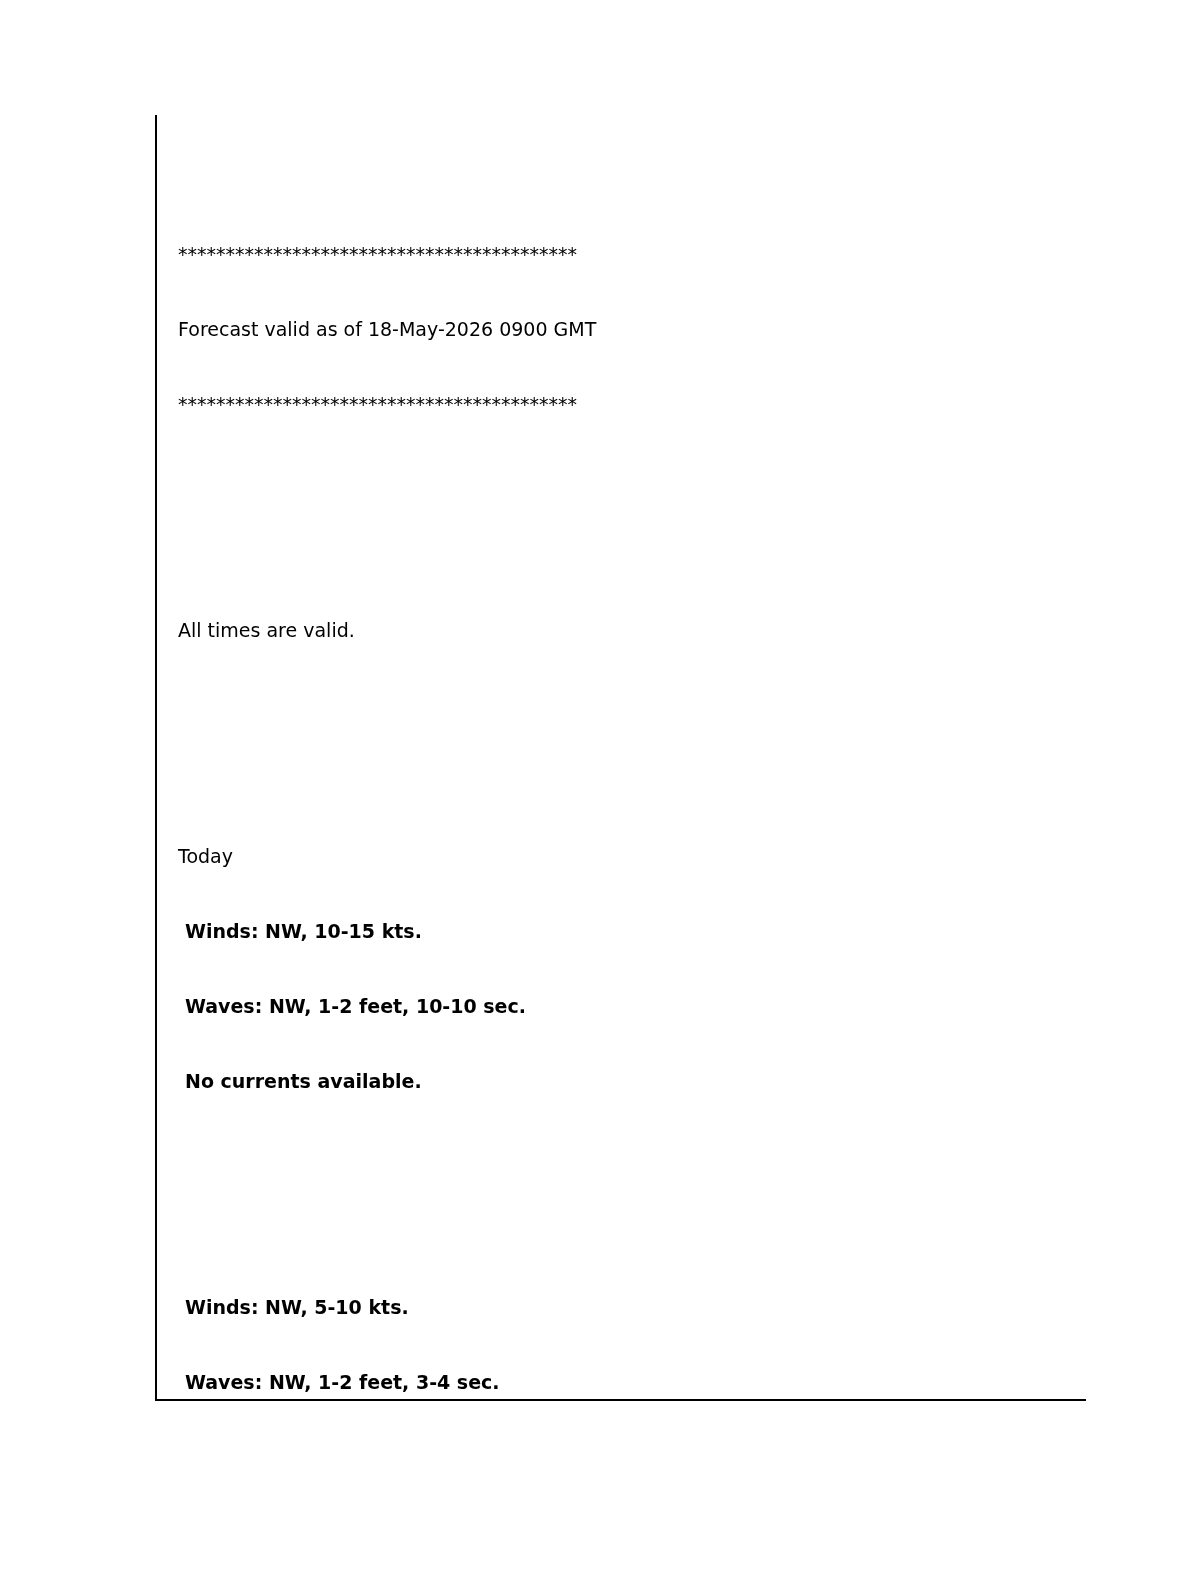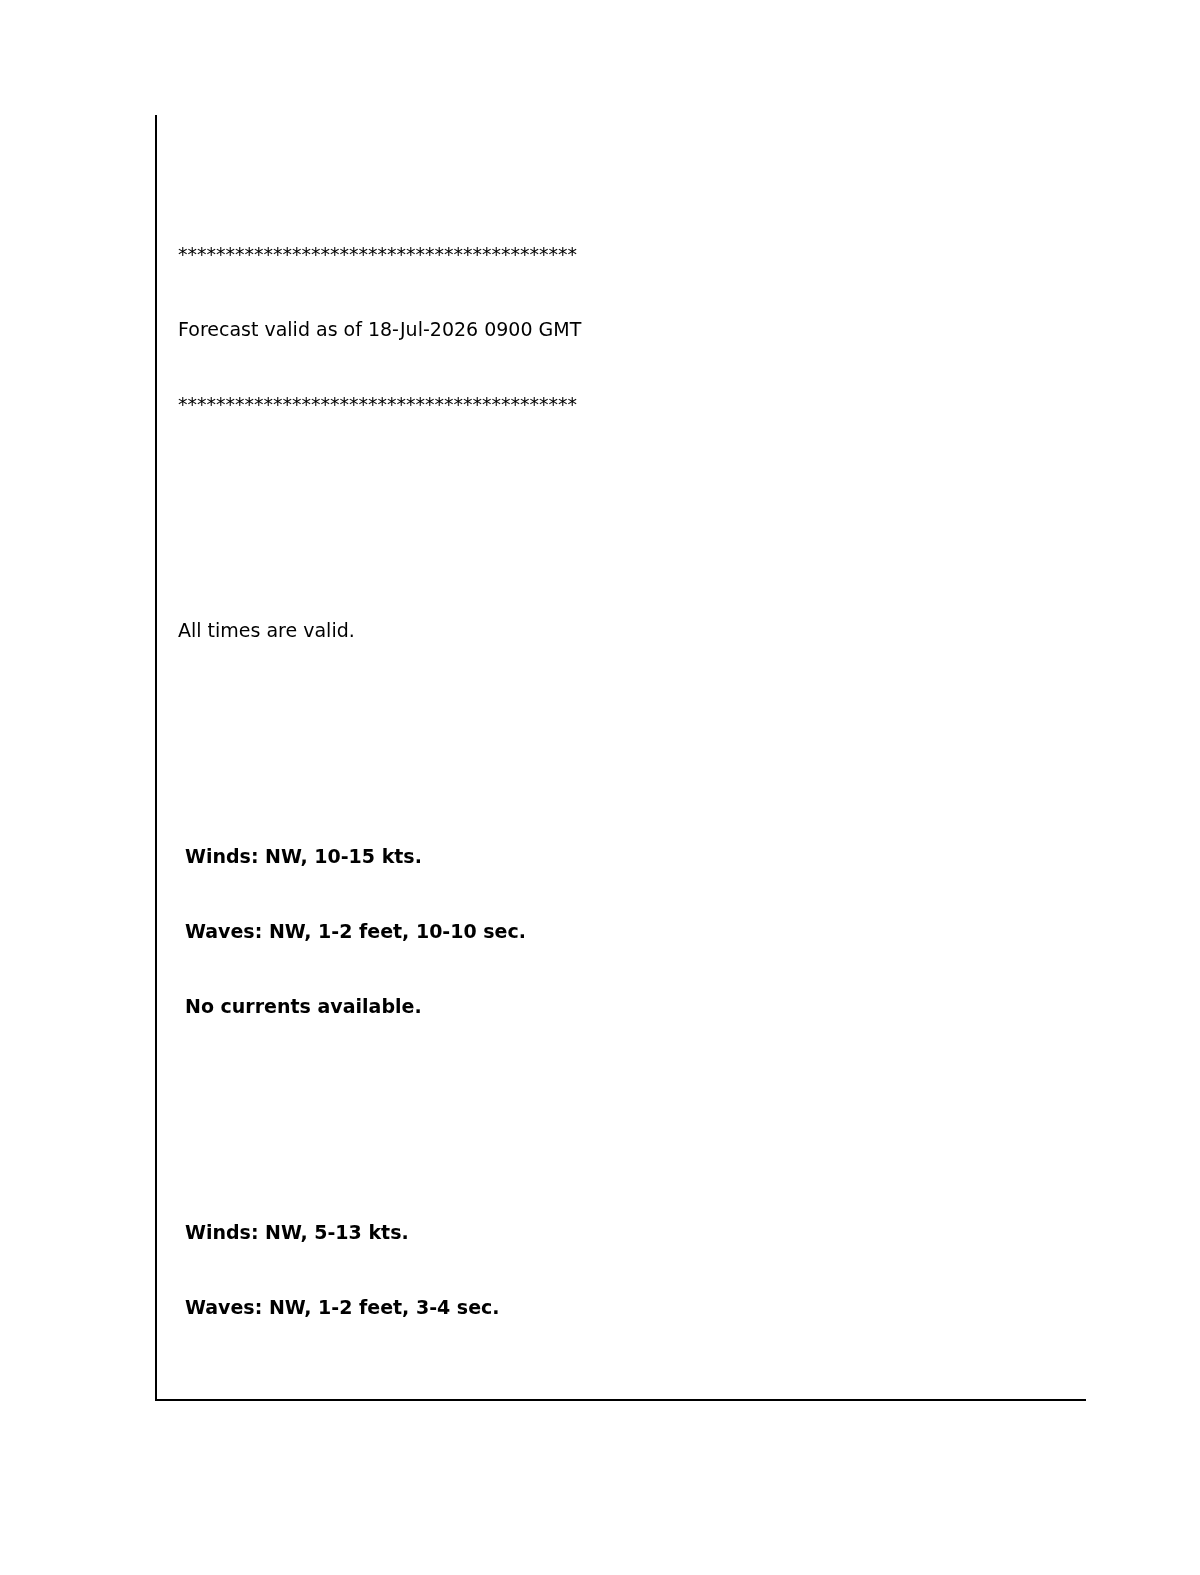--- a/index.html
+++ b/index.html
@@ -45,36 +45,37 @@
 <body>
 
 <div class="page">
 
   <div class="frame"></div>
 
   <div class="content">
 
     <div class="block">
       <div class="line">******************************************</div>
-      <div class="line">Forecast valid as of 18-Jul-2026 0900 GMT</div>
+      <div class="line">Forecast valid as of 18-May-2026 0900 GMT</div>
       <div class="line">******************************************</div>
     </div>
 
     <div class="block">
       <div class="line">All times are valid.</div>
     </div>
 
     <section class="block period">
+      <div class="line period-name">Today</div>
       <div class="line detail">Winds: NW, 10-15 kts.</div>
       <div class="line detail">Waves: NW, 1-2 feet, 10-10 sec.</div>
       <div class="line detail">No currents available.</div>
     </section>
 
     <section class="block period">
-      <div class="line detail">Winds: NW, 5-13 kts.</div>
+      <div class="line detail">Winds: NW, 5-10 kts.</div>
       <div class="line detail">Waves: NW, 1-2 feet, 3-4 sec.</div>
       
     </section>
 
     
 
     
 
     
 

